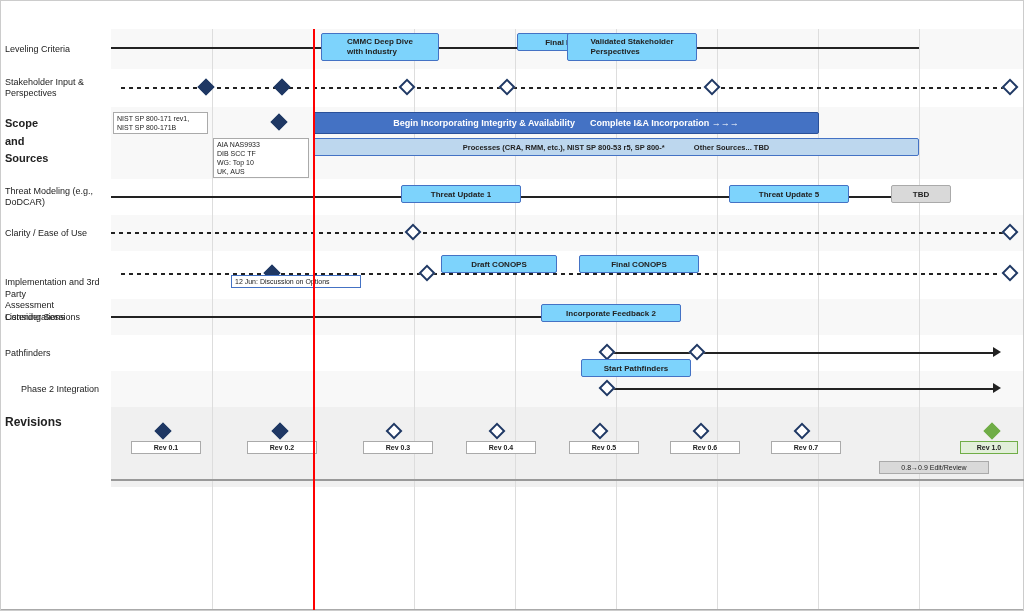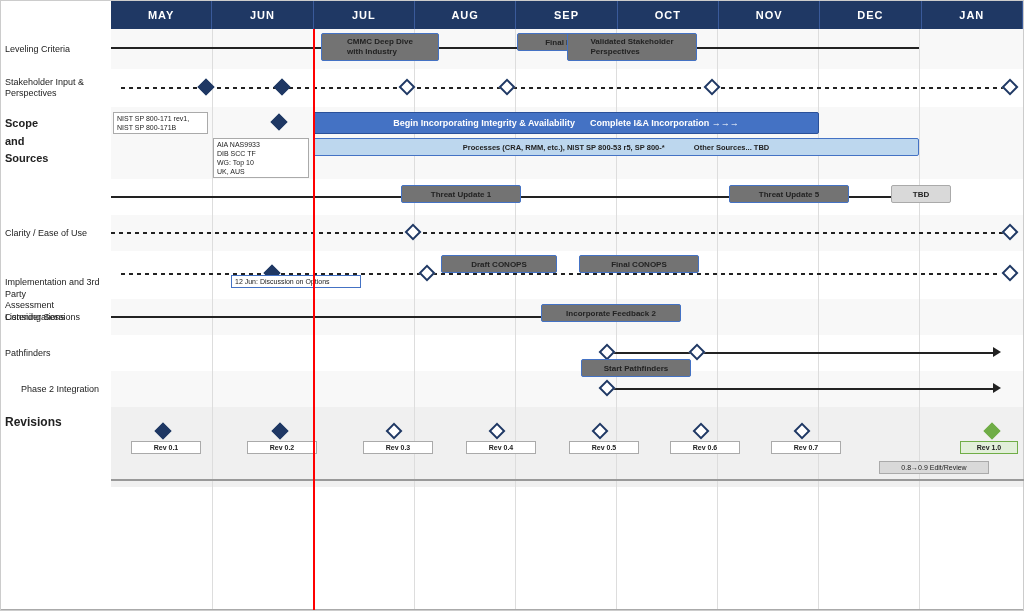--- a/index.html
+++ b/index.html
@@ -120,21 +120,21 @@
       border: 1px solid #4472c4;
     }
 
     .gbar.gray-fill {
       background: #d9d9d9;
       color: #222;
       border: 1px solid #aaa;
     }
 
     .gbar.white-fill {
-      background: #737373;
+      background: #7dd3fc;
       color: #222;
       border: 1px solid #4472c4;
     }
 
     
     .tline {
       position: absolute;
       height: 2px;
       background: #222;
     }
@@ -190,31 +190,20 @@
       color: #222;
       line-height: 1.3;
       white-space: nowrap;
     }
   </style>
 </head>
 <body>
 
 <div class="chart-container">
 
-  <div class="header-row">
-    <div class="header-cell">MAY</div>
-    <div class="header-cell">JUN</div>
-    <div class="header-cell">JUL</div>
-    <div class="header-cell">AUG</div>
-    <div class="header-cell">SEP</div>
-    <div class="header-cell">OCT</div>
-    <div class="header-cell">NOV</div>
-    <div class="header-cell">DEC</div>
-    <div class="header-cell">JAN</div>
-  </div>
 
   <div class="grid-area">
 
     <div class="row-bg even" style="top:0; height:40px;"></div>
     <div class="row-bg odd" style="top:40px; height:38px;"></div>
     <div class="row-bg even" style="top:78px; height:72px;"></div>
     <div class="row-bg odd" style="top:150px; height:36px;"></div>
     <div class="row-bg even" style="top:186px; height:36px;"></div>
     <div class="row-bg odd" style="top:222px; height:48px;"></div>
     <div class="row-bg even" style="top:270px; height:36px;"></div>
@@ -318,20 +307,21 @@
     <div class="diamond green" style="top:396px; left:875px;"></div>
     <div class="scope-box" style="top:412px; left:849px; width:58px; text-align:center; font-weight:bold; background:#e2efda; border-color:#70ad47;">Rev 1.0</div>
 
     <div class="scope-box" style="top:432px; left:768px; width:110px; text-align:center; background:#d9d9d9;">0.8→0.9 Edit/Review</div>
 
   </div>
 
   <div class="row-label" style="top:28px; height:40px;">Leveling Criteria</div>
   <div class="row-label" style="top:68px; height:38px;">Stakeholder Input &amp; Perspectives</div>
   <div class="row-label bold" style="top:106px; height:72px; align-items:flex-start; padding-top:8px; line-height:1.6; font-size:11px;">Scope<br>and<br>Sources</div>
+  <div class="row-label" style="top:178px; height:36px;">Threat Modeling (e.g., DoDCAR)</div>
   <div class="row-label" style="top:214px; height:36px;">Clarity / Ease of Use</div>
   <div class="row-label" style="top:250px; height:48px; align-items:flex-start; padding-top:6px; line-height:1.3;margin-top:20px;">Implementation and 3rd Party<br>Assessment Considerations</div>
   <div class="row-label" style="top:298px; height:36px;">Listening Sessions</div>
   <div class="row-label" style="top:334px; height:36px;">Pathfinders</div>
   <div class="row-label" style="top:370px; height:36px;padding-left:20px;">Phase 2 Integration</div>
   <div class="row-label bold" style="top:406px; height:80px; font-size:12px; align-items:flex-start; padding-top:8px;">
       <strong>Revisions</strong>
     </div>
 
   <div style="position:absolute; bottom:0; left:0; right:0; height:1px; background:#aaa;"></div>

